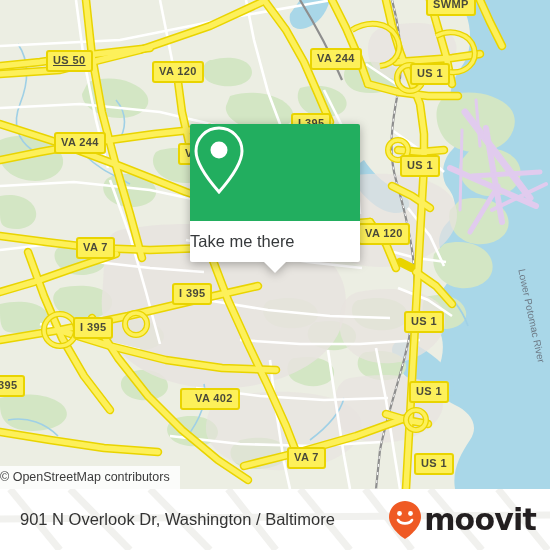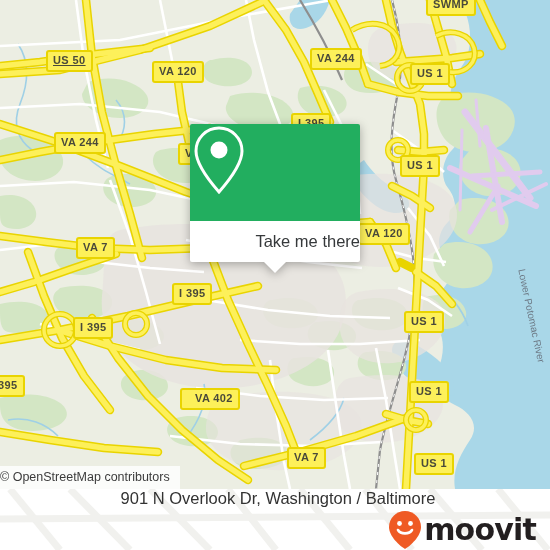--- a/index.html
+++ b/index.html
@@ -67,21 +67,21 @@
   #callout-body{
     background:#22ae5f;
     height:97px;
     display:flex;align-items:center;justify-content:center;
     border-radius:2px 2px 0 0;
   }
   #callout-footer{
     position:relative;
     background:#ffffff;
     height:41px;
-    display:flex;align-items:center;justify-content:flex-end;
+    display:flex;align-items:center;justify-content:flex-start;
     border-radius:0 0 2px 2px;
   }
   #callout-footer span{
     color:#36393b;
     font-size:16.5px;
     font-family:"Liberation Sans", sans-serif;
   }
   #callout-tail{
     position:absolute;
     left:50%;margin-left:-11px;bottom:-11px;
@@ -93,21 +93,20 @@
   .pin-glyph{display:block;}
 
   
   #bottombar{
     position:absolute;left:0;top:489px;width:550px;height:61px;
     background:#ffffff;
     display:flex;align-items:center;
     box-sizing:border-box;
     padding:0 14px 0 20px;
     overflow:hidden;
-    flex-direction:column;
   }
   #bottombar-bg{
     position:absolute;left:0;top:0;width:550px;height:61px;
     pointer-events:none;
   }
   #address{
     position:relative;
     color:#333333;
     font-size:16.5px;
     white-space:nowrap;

